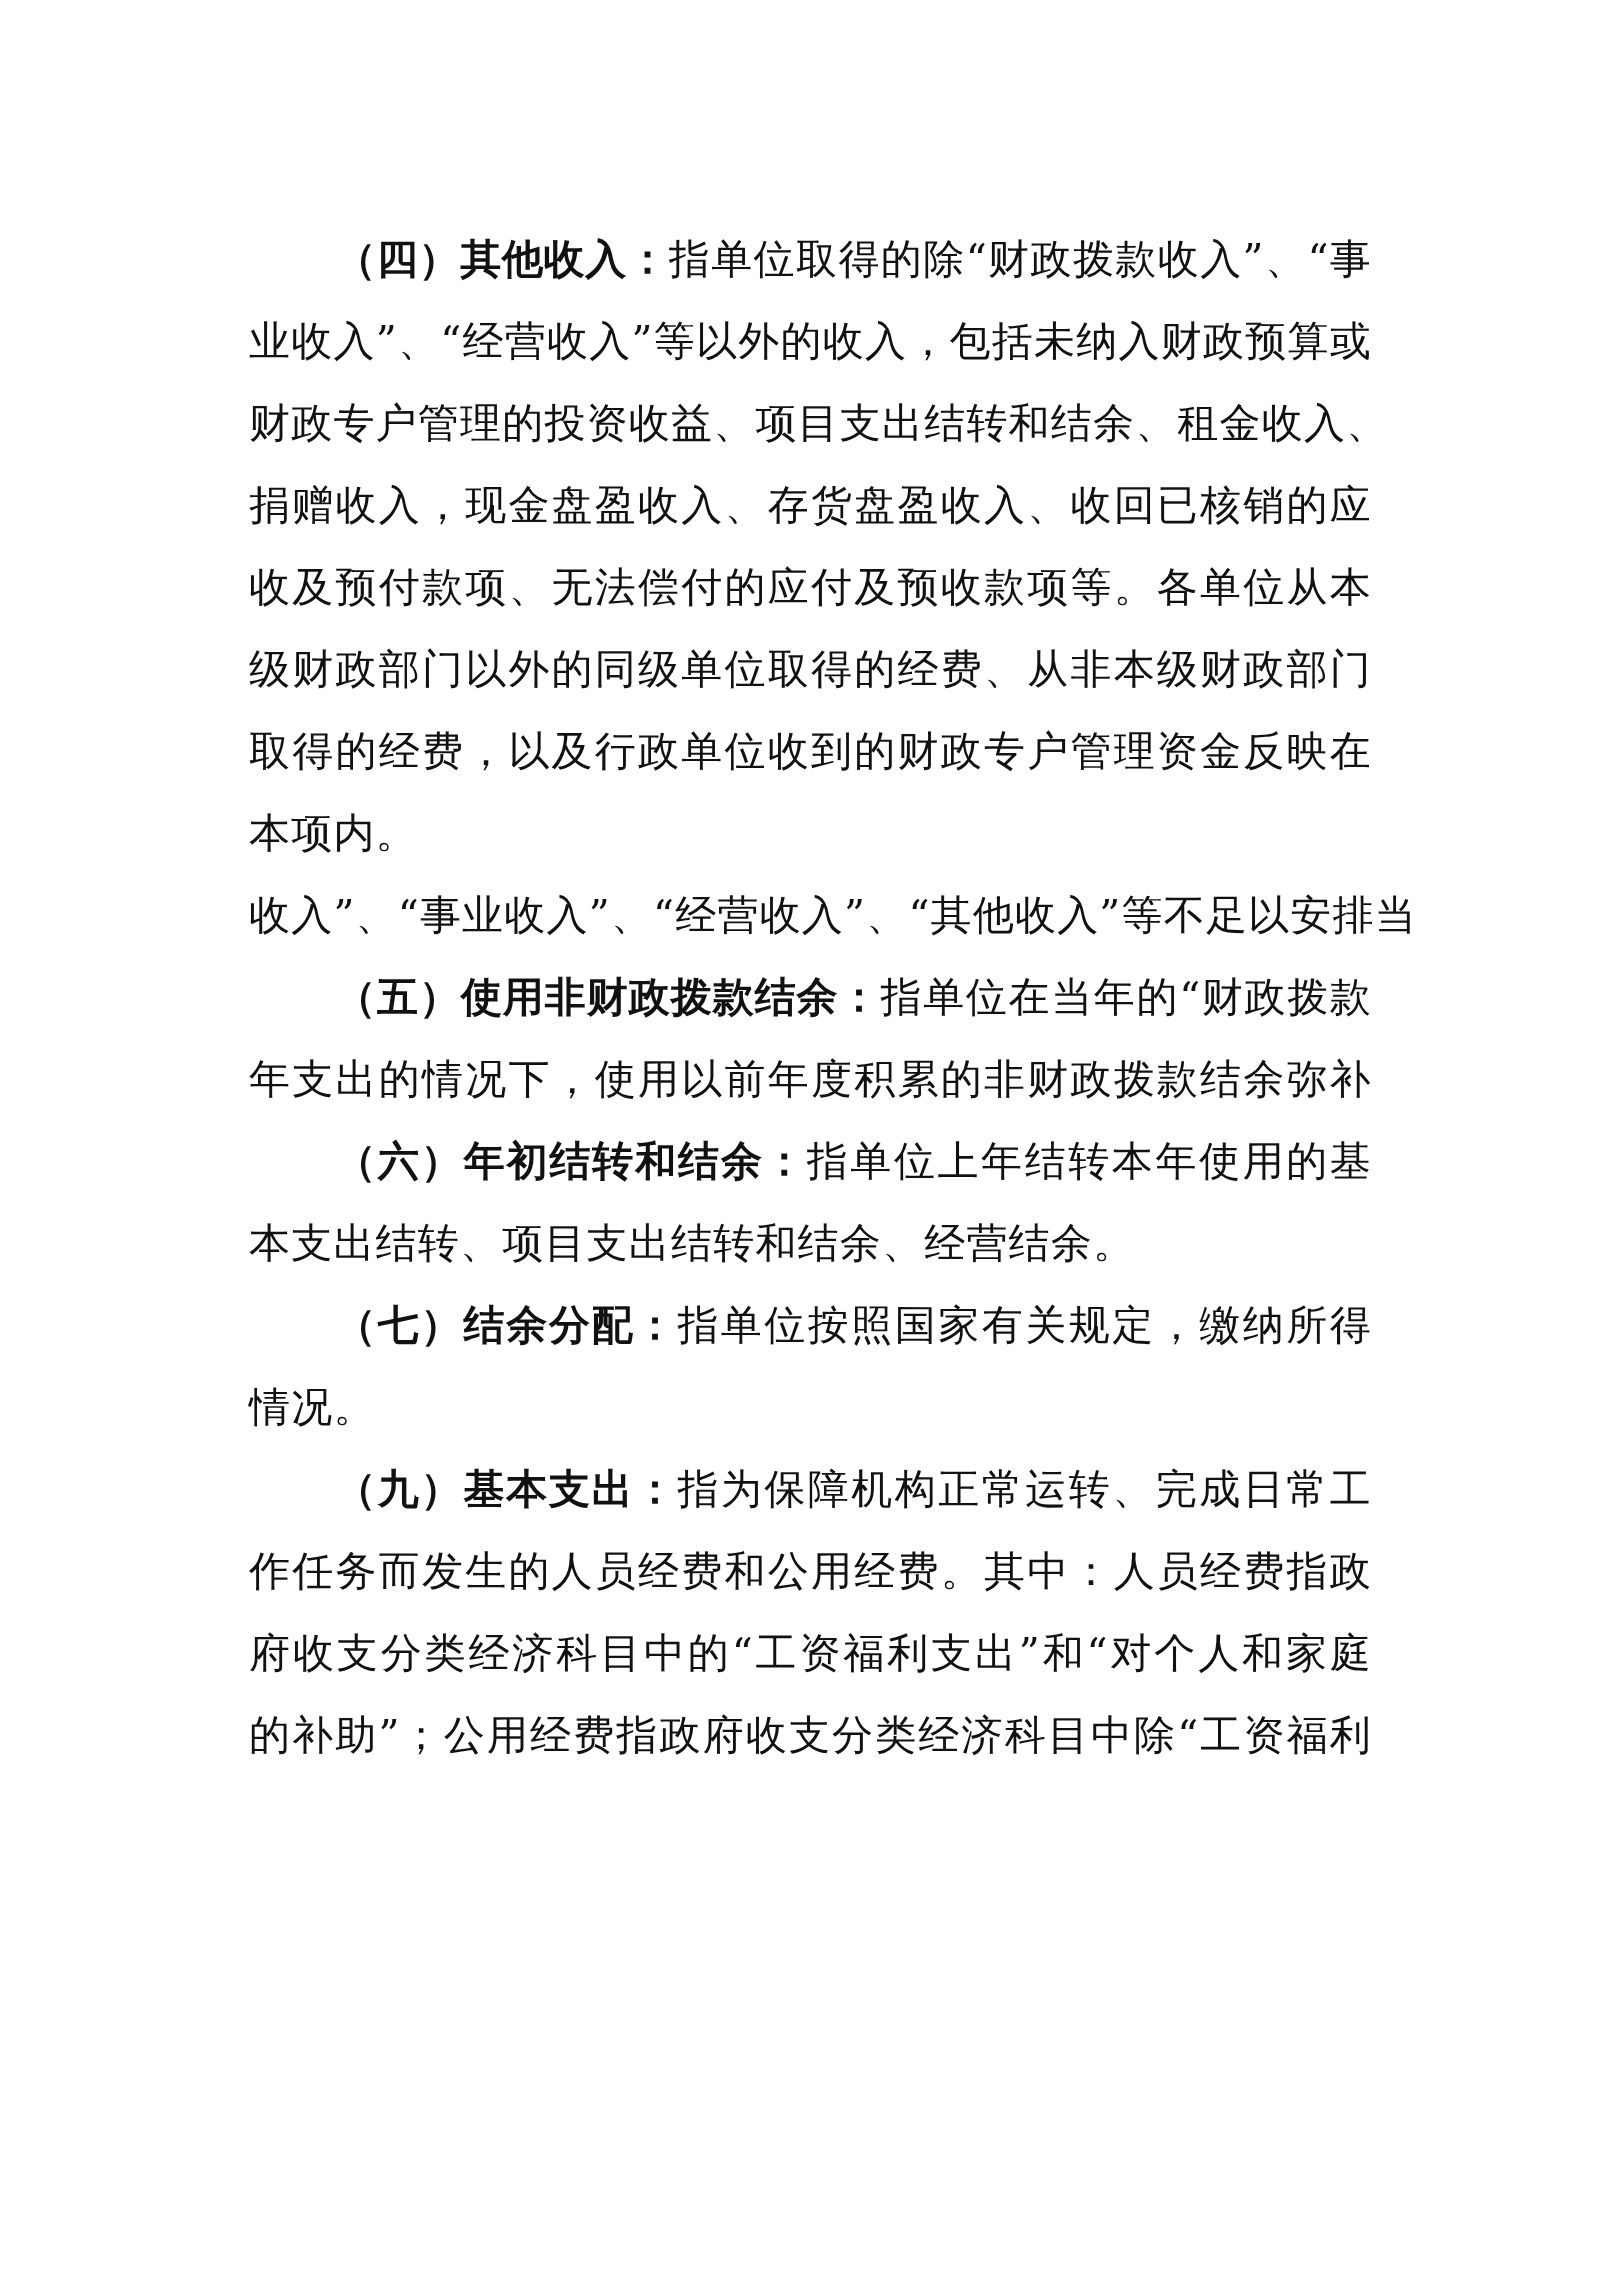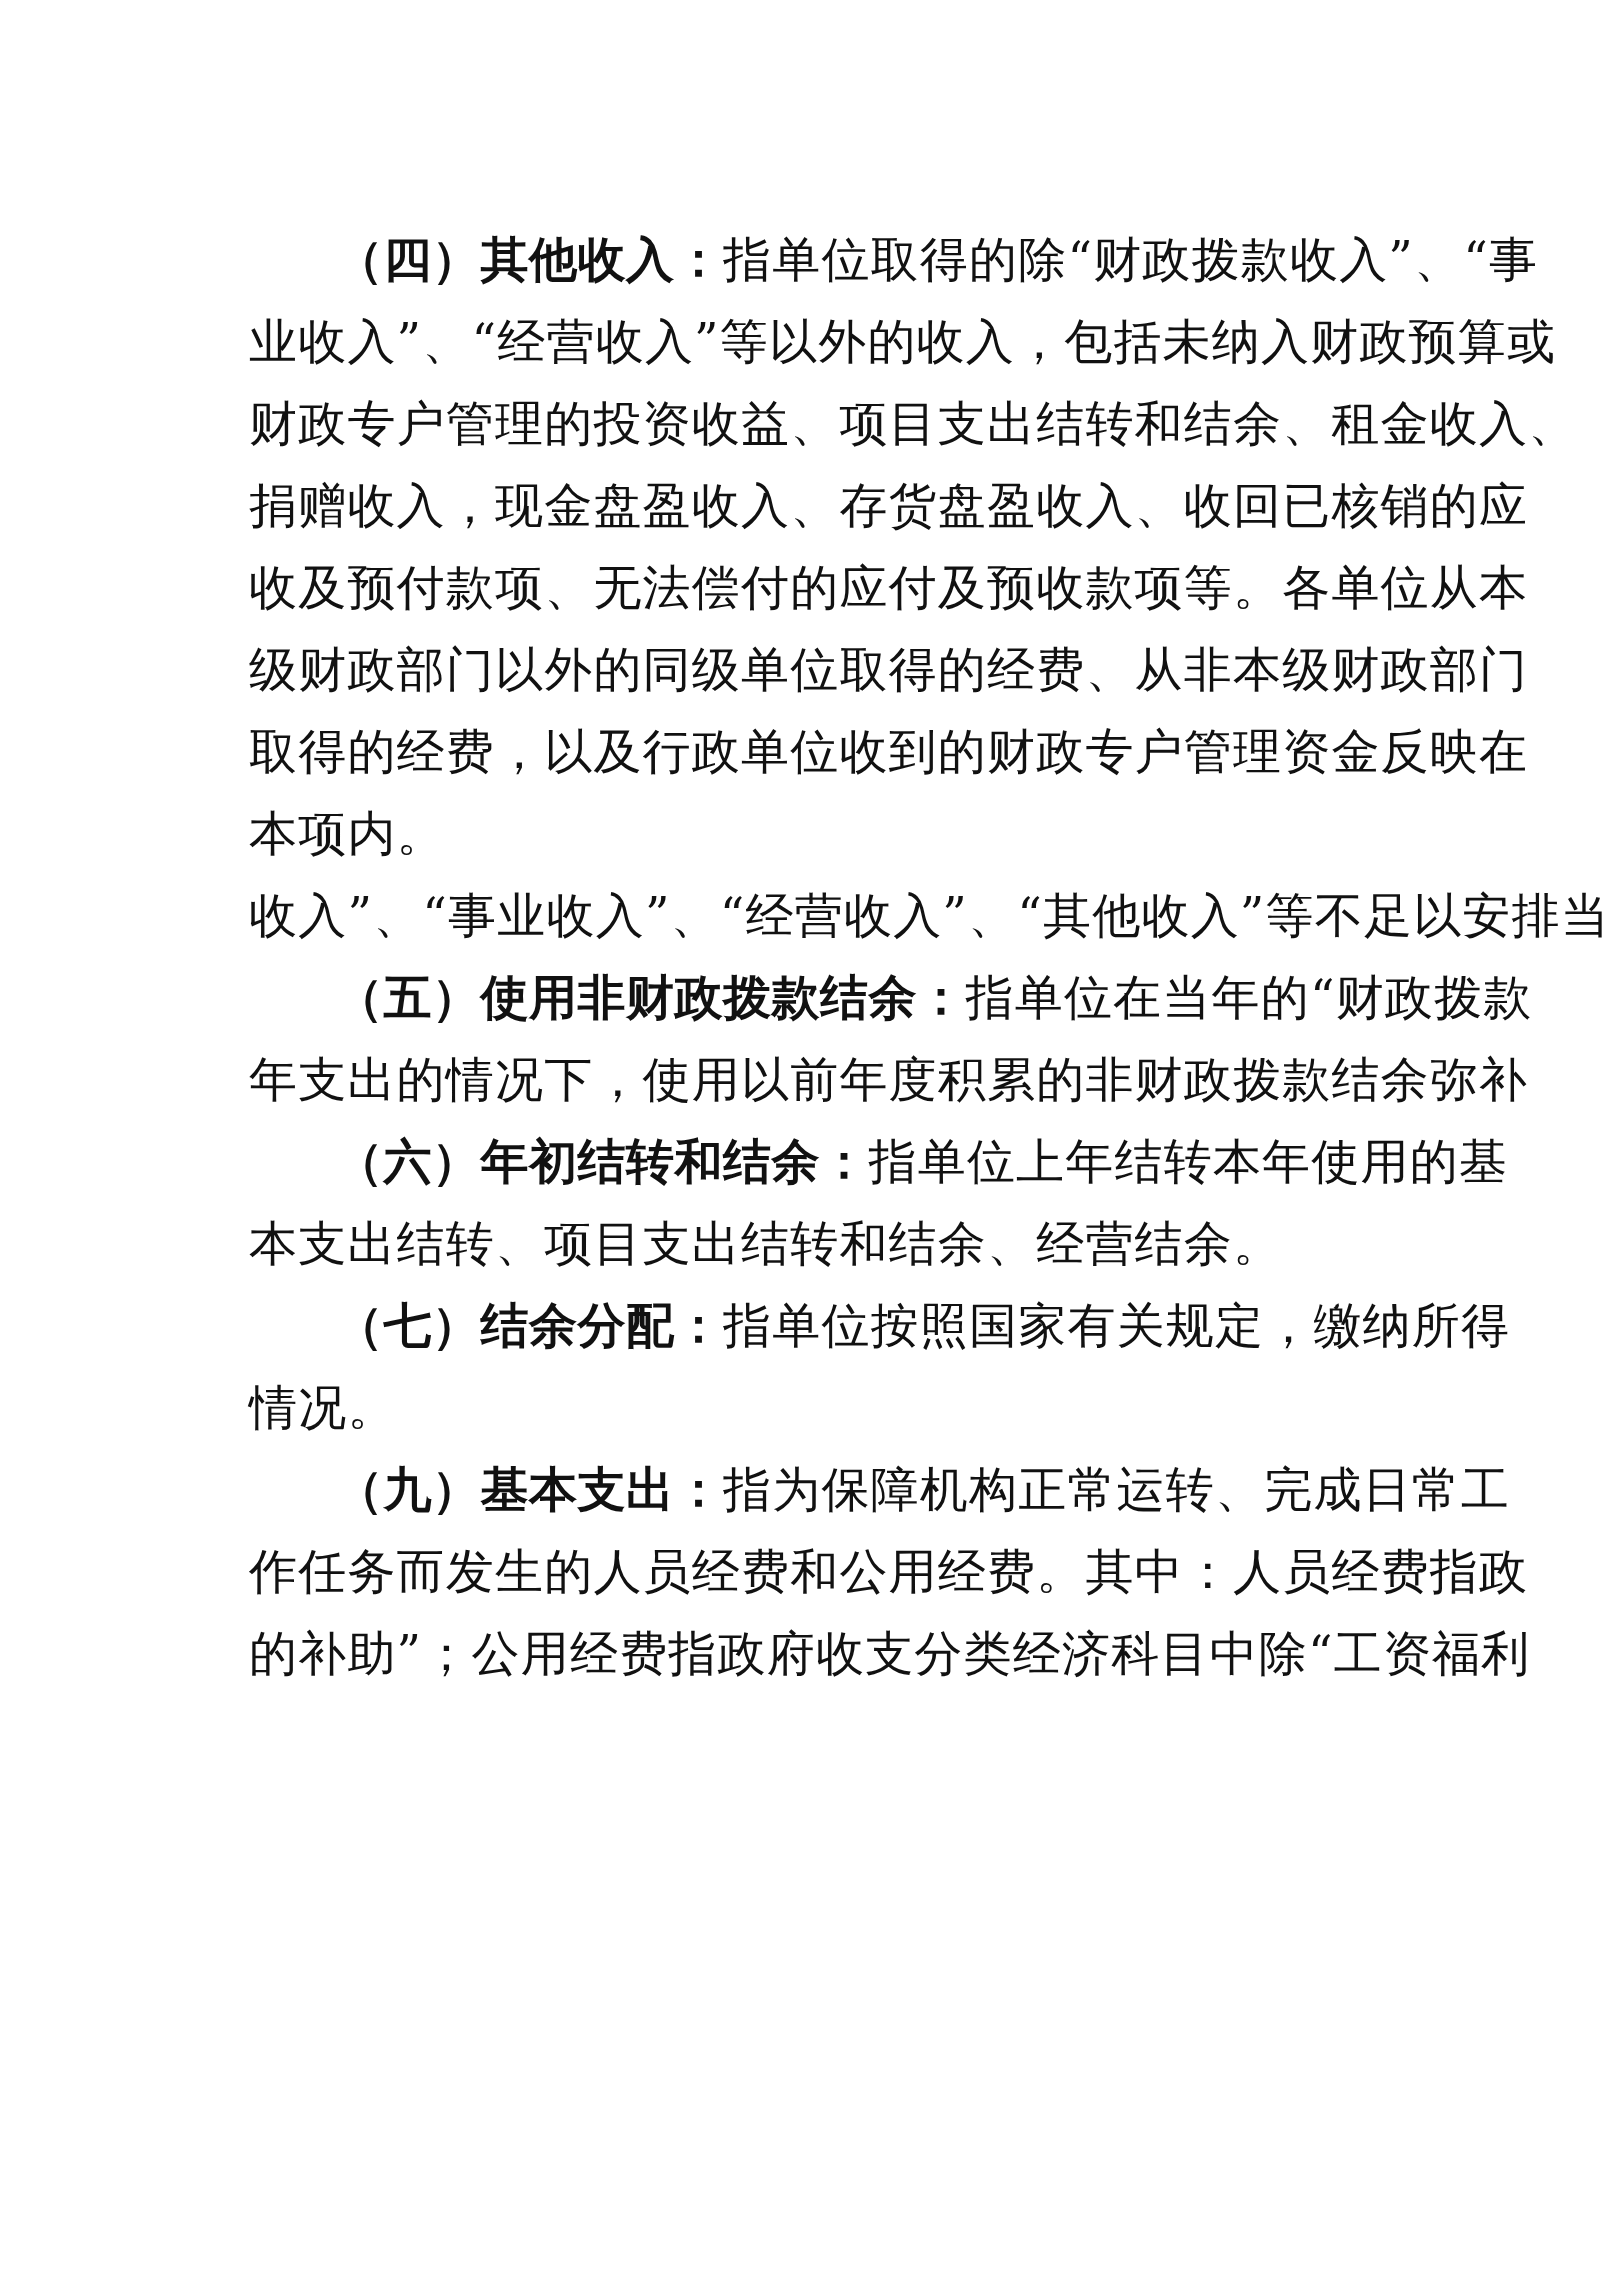--- a/index.html
+++ b/index.html
@@ -3,21 +3,21 @@
 <meta charset="utf-8">
 <style>
   html, body { margin: 0; padding: 0; background: #ffffff; }
   body { width: 1621px; height: 2293px; position: relative; overflow: hidden; }
   .page {
     position: absolute;
     left: 249px;
     top: 218px;
     width: 1123px;
     font-family: "DejaVu Serif", "Liberation Serif", serif;
-    font-size: 48px;
+    font-size: 41px;
     line-height: 82px;
     color: #111111;
     text-align: justify;
     text-justify: inter-character;
     letter-spacing: 1.2px;
   }
   .heading { font-family: "DejaVu Sans", "Liberation Sans", sans-serif; font-weight: bold; letter-spacing: 0.5px; }
   .line { display: block; white-space: nowrap; text-align-last: justify; }
   .line.last { text-align-last: left; }
   .indent { padding-left: 86px; }
@@ -51,17 +51,18 @@
 
   <div class="para-block">
     <span class="line indent"><span class="heading">（七）结余分配：</span><span>指单位按照国家有关规定，缴纳所得</span></span>
     <span class="line last">情况。</span>
   </div>
 
 
   <div class="para-block">
     <span class="line indent"><span class="heading">（九）基本支出：</span><span>指为保障机构正常运转、完成日常工</span></span>
     <span class="line">作任务而发生的人员经费和公用经费。其中：人员经费指政</span>
+    <span class="line">府收支分类经济科目中的“工资福利支出”和“对个人和家庭</span>
     <span class="line">的补助”；公用经费指政府收支分类经济科目中除“工资福利</span>
   </div>
 
 </div>
 
 
 </body></html>

